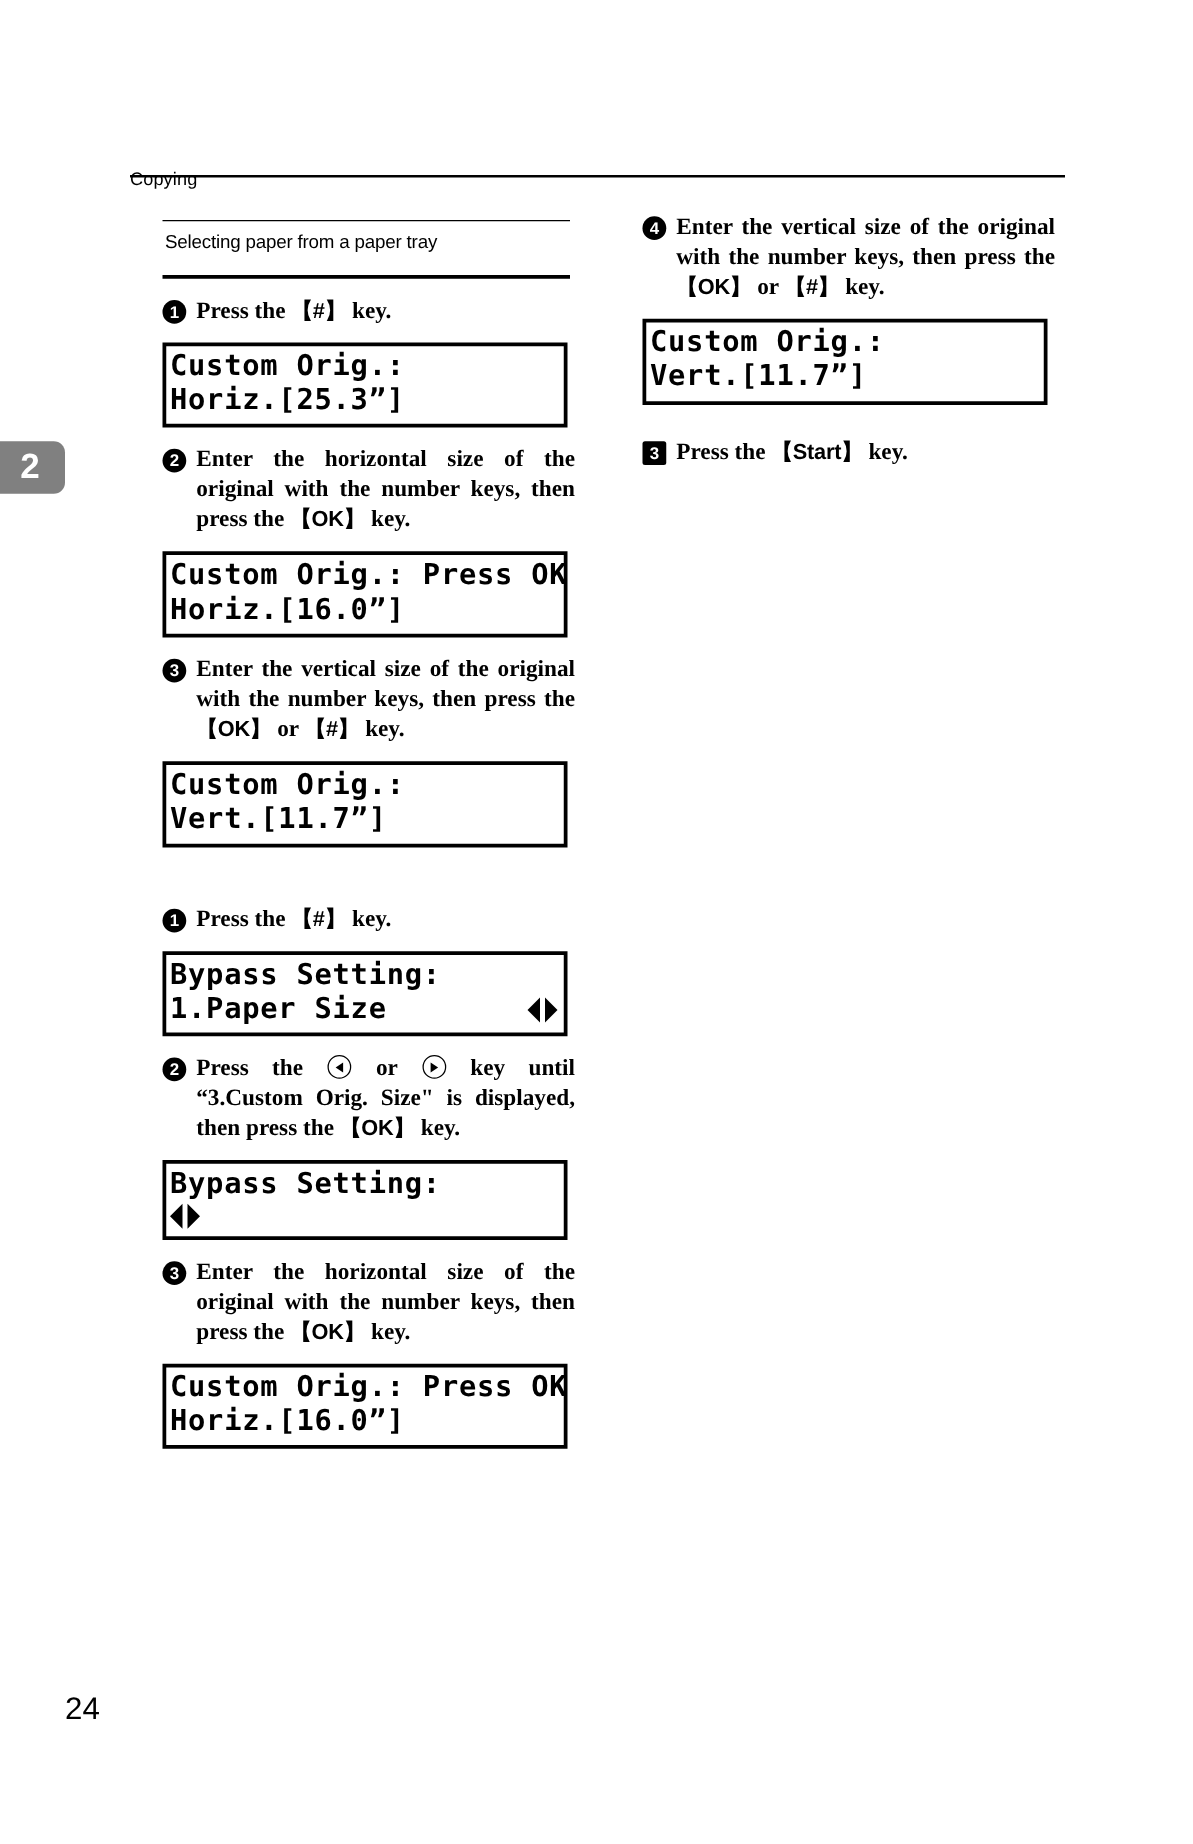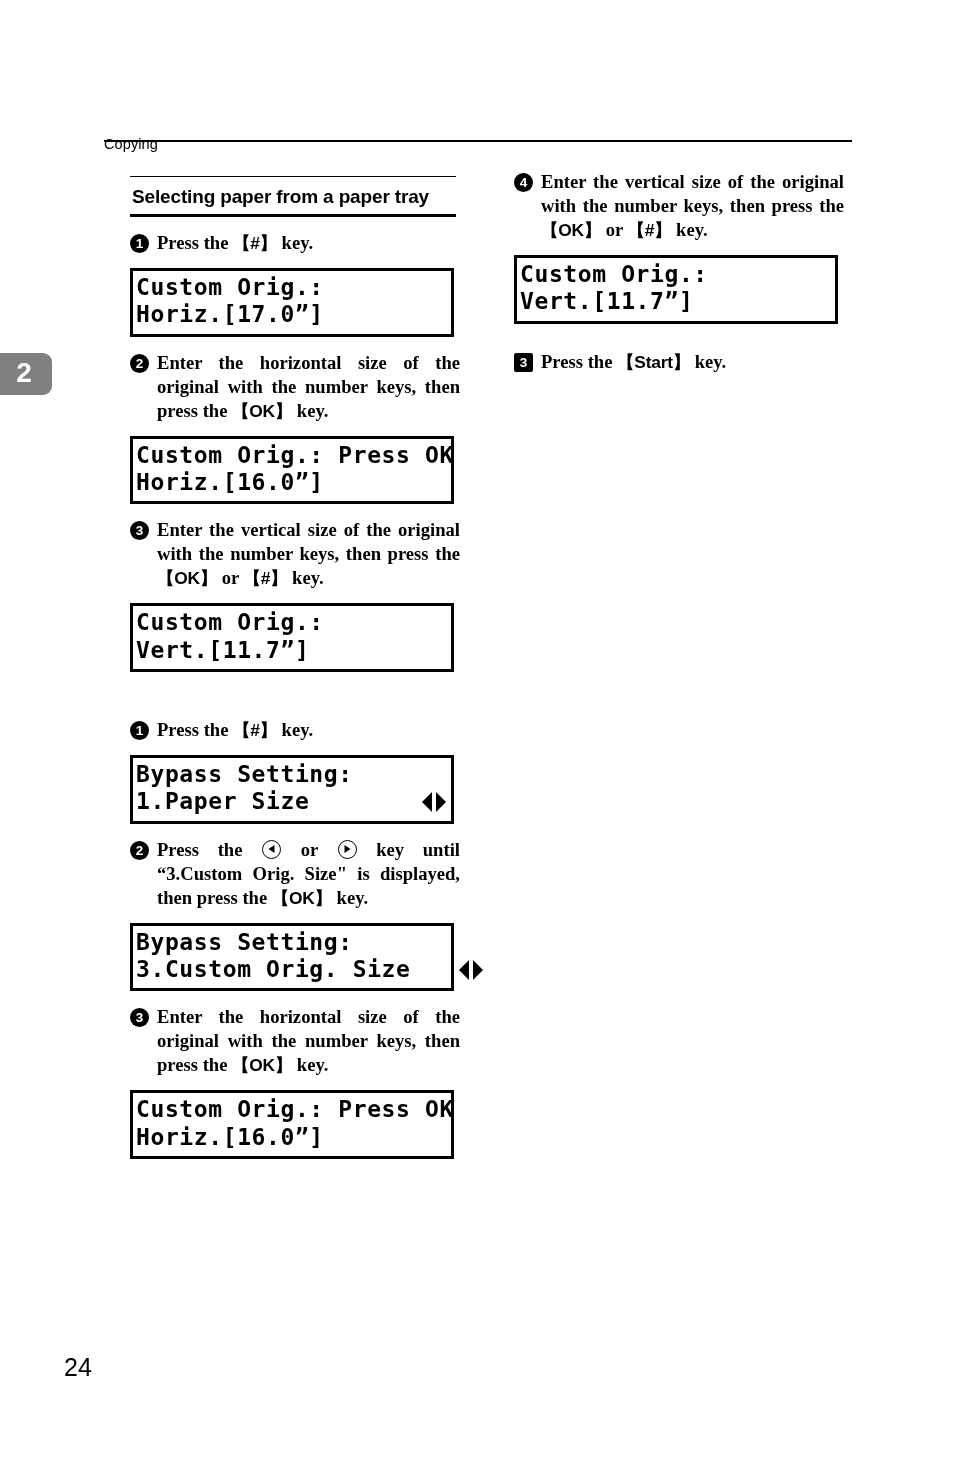--- a/index.html
+++ b/index.html
@@ -76,26 +76,25 @@
     background: #000;
     width: 326px;
   }
   .rule-thick {
     height: 2.6px;
     background: #000;
     width: 326px;
   }
   .section-title {
     font-family: "Liberation Sans", sans-serif;
-    font-size: 19px;
+    font-size: 15px;
     line-height: 1.33;
     letter-spacing: -0.15px;
-    padding: 7px 0 5px 2px;
+    padding: 7px 0 16px 2px;
     color: #000;
-    font-weight: bold;
   }
 
   
   .step {
     display: flex;
     align-items: flex-start;
     font-family: "Liberation Serif", serif;
     font-weight: 700;
     font-size: 18.6px;
     line-height: 1.29;
@@ -206,21 +205,21 @@
     border-top: 10px solid transparent;
     border-bottom: 10px solid transparent;
     transform: translateY(-50%);
   }
   .lr-arrows::before { left: 0;  border-right: 10px solid #000; }
   .lr-arrows::after  { right: 0; border-left: 10px solid #000; }
 
   
   .page-number {
     position: absolute;
-    left: 64px;
+    left: 52px;
     top: 1353px;
     font-family: "Liberation Sans", sans-serif;
     font-size: 25px;
     color: #000;
   }
 </style>
 </head>
 <body>
 
 <div class="running-head">Copying</div>
@@ -235,21 +234,21 @@
       <div class="rule-thin"></div>
       <div class="section-title">Selecting paper from a paper tray</div>
       <div class="rule-thick"></div>
     </div>
     <div class="step">
       <div class="marker">1</div>
       <div class="step-text">Press the <span class="keycap">【#】</span> key.</div>
     </div>
     <div class="lcd">
       <div class="lcd-line">Custom Orig.:</div>
-      <div class="lcd-line">Horiz.[17.0”]</div>
+      <div class="lcd-line">Horiz.[25.3”]</div>
     </div>
     <div class="step">
       <div class="marker">2</div>
       <div class="step-text">Enter the horizontal size of the original with the number keys, then press the <span class="keycap">【OK】</span> key.</div>
     </div>
     <div class="lcd">
       <div class="lcd-line">Custom Orig.: Press OK</div>
       <div class="lcd-line">Horiz.[16.0”]</div>
     </div>
     <div class="step">
@@ -272,21 +271,20 @@
         <div class="lr-arrows"></div>
       </div>
     </div>
     <div class="step">
       <div class="marker">2</div>
       <div class="step-text">Press the <span class="arrowkey left"></span> or <span class="arrowkey right"></span> key until “3.Custom Orig. Size" is dis­played, then press the <span class="keycap">【OK】</span> key.</div>
     </div>
     <div class="lcd">
       <div class="lcd-line">Bypass Setting:</div>
       <div class="lcd-row">
-        <div class="lcd-line">3.Custom Orig. Size</div>
         <div class="lr-arrows"></div>
       </div>
     </div>
     <div class="step">
       <div class="marker">3</div>
       <div class="step-text">Enter the horizontal size of the original with the number keys, then press the <span class="keycap">【OK】</span> key.</div>
     </div>
     <div class="lcd">
       <div class="lcd-line">Custom Orig.: Press OK</div>
       <div class="lcd-line">Horiz.[16.0”]</div>

